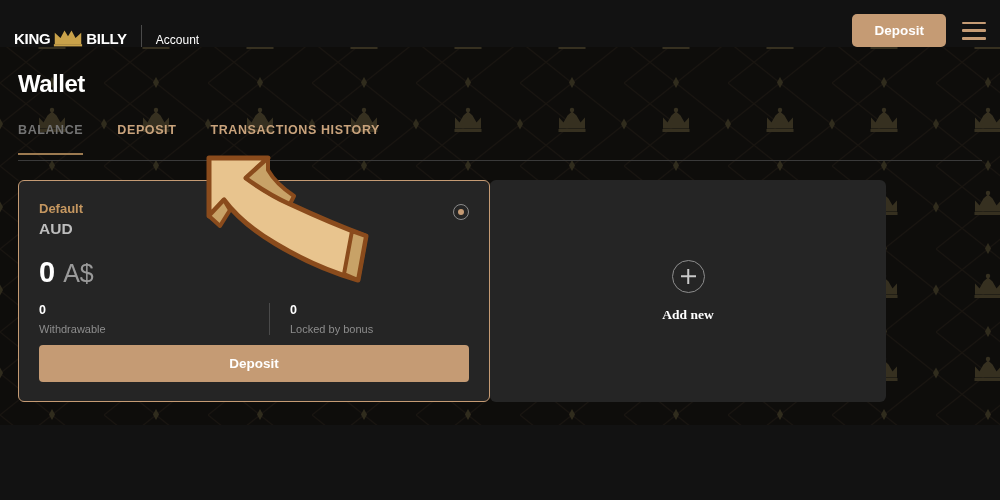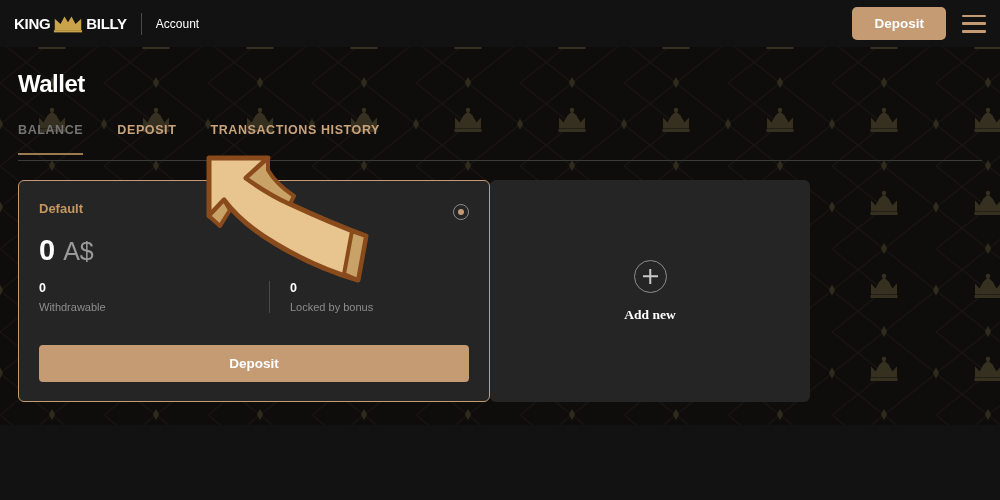--- a/index.html
+++ b/index.html
@@ -19,21 +19,21 @@
       
       radial-gradient(circle at 0 0, rgba(0,0,0,0) 0, rgba(0,0,0,0) 0);
     overflow: hidden;
   }
   .pattern-layer { position: absolute; inset: 0; }
 
   
   .topbar {
     position: absolute; left: 0; top: 0; width: 1000px; height: 47px;
     background: #121212;
-    display: flex; align-items: center;
+    display: flex; align-items: flex-end;
     z-index: 30;
   }
   .brand { display: flex; align-items: center; margin-left: 14px; gap: 3px; }
   .brand-word {
     color: #ffffff; font-weight: 700; font-size: 15px;
     letter-spacing: -0.3px; font-family: "Liberation Sans", sans-serif;
   }
   .brand-crown { width: 30px; height: 18px; display: block; }
   .brand-divider {
     width: 1px; height: 22px; background: #4a4a4a; margin: 0 14px;
@@ -75,21 +75,21 @@
     content: ""; position: absolute; left: 0; right: 0; bottom: 0;
     height: 2px; background: #9c7a50;
   }
   .tabs-rule {
     position: absolute; left: 18px; right: 18px; top: 160px; height: 1px;
     background: #3a3a3a; z-index: 19;
   }
 
   
   .cards {
-    position: absolute; left: 18px; top: 180px; width: 792px; height: 222px;
+    position: absolute; left: 18px; top: 180px; width: 868px; height: 222px;
     display: flex; gap: 0; z-index: 20;
   }
   .balance-card {
     width: 472px; background: #252525; border: 1px solid #c59b74;
     border-radius: 6px; position: relative; padding: 20px;
   }
   .card-name { color: #c59760; font-size: 13px; font-weight: 700; }
   .card-currency { color: #bdbdbd; font-size: 15.5px; font-weight: 700; margin-top: 4px; }
   .radio {
     position: absolute; right: 20px; top: 23px;
@@ -191,20 +191,21 @@
     <div class="tab active">BALANCE</div>
     <div class="tab">DEPOSIT</div>
     <div class="tab">TRANSACTIONS HISTORY</div>
   </div>
   <div class="tabs-rule"></div>
 
   <div class="cards">
 
     <div class="balance-card">
       <div class="card-name">Default</div>
+      <div class="card-currency">AUD</div>
       <div class="radio">
         <div class="radio-dot"></div>
       </div>
       <div class="amount-row">
         <span class="amount-value">0</span>
         <span class="amount-cur">A$</span>
       </div>
       <div class="stats">
         <div class="stat">
           <div class="stat-value">0</div>

